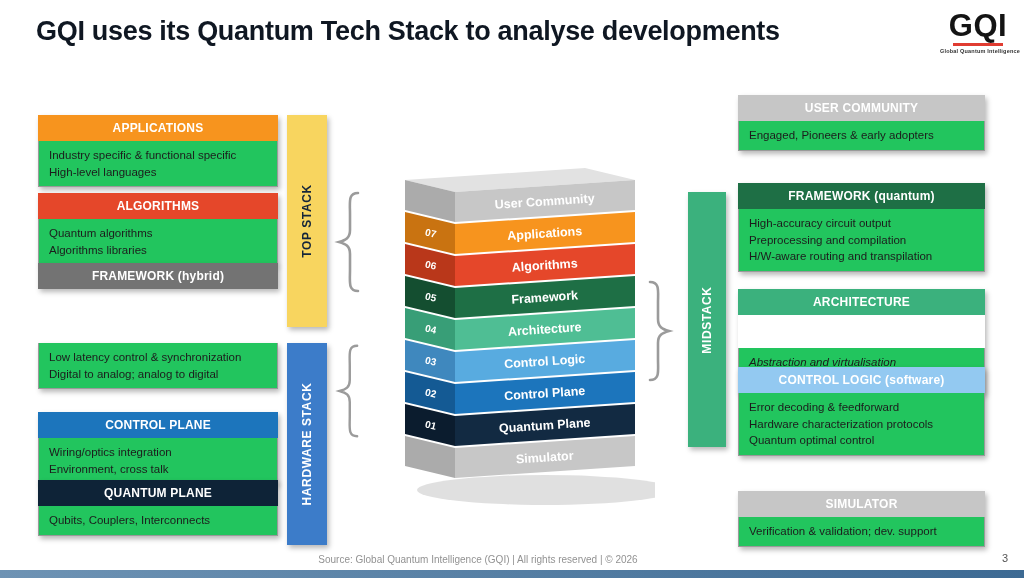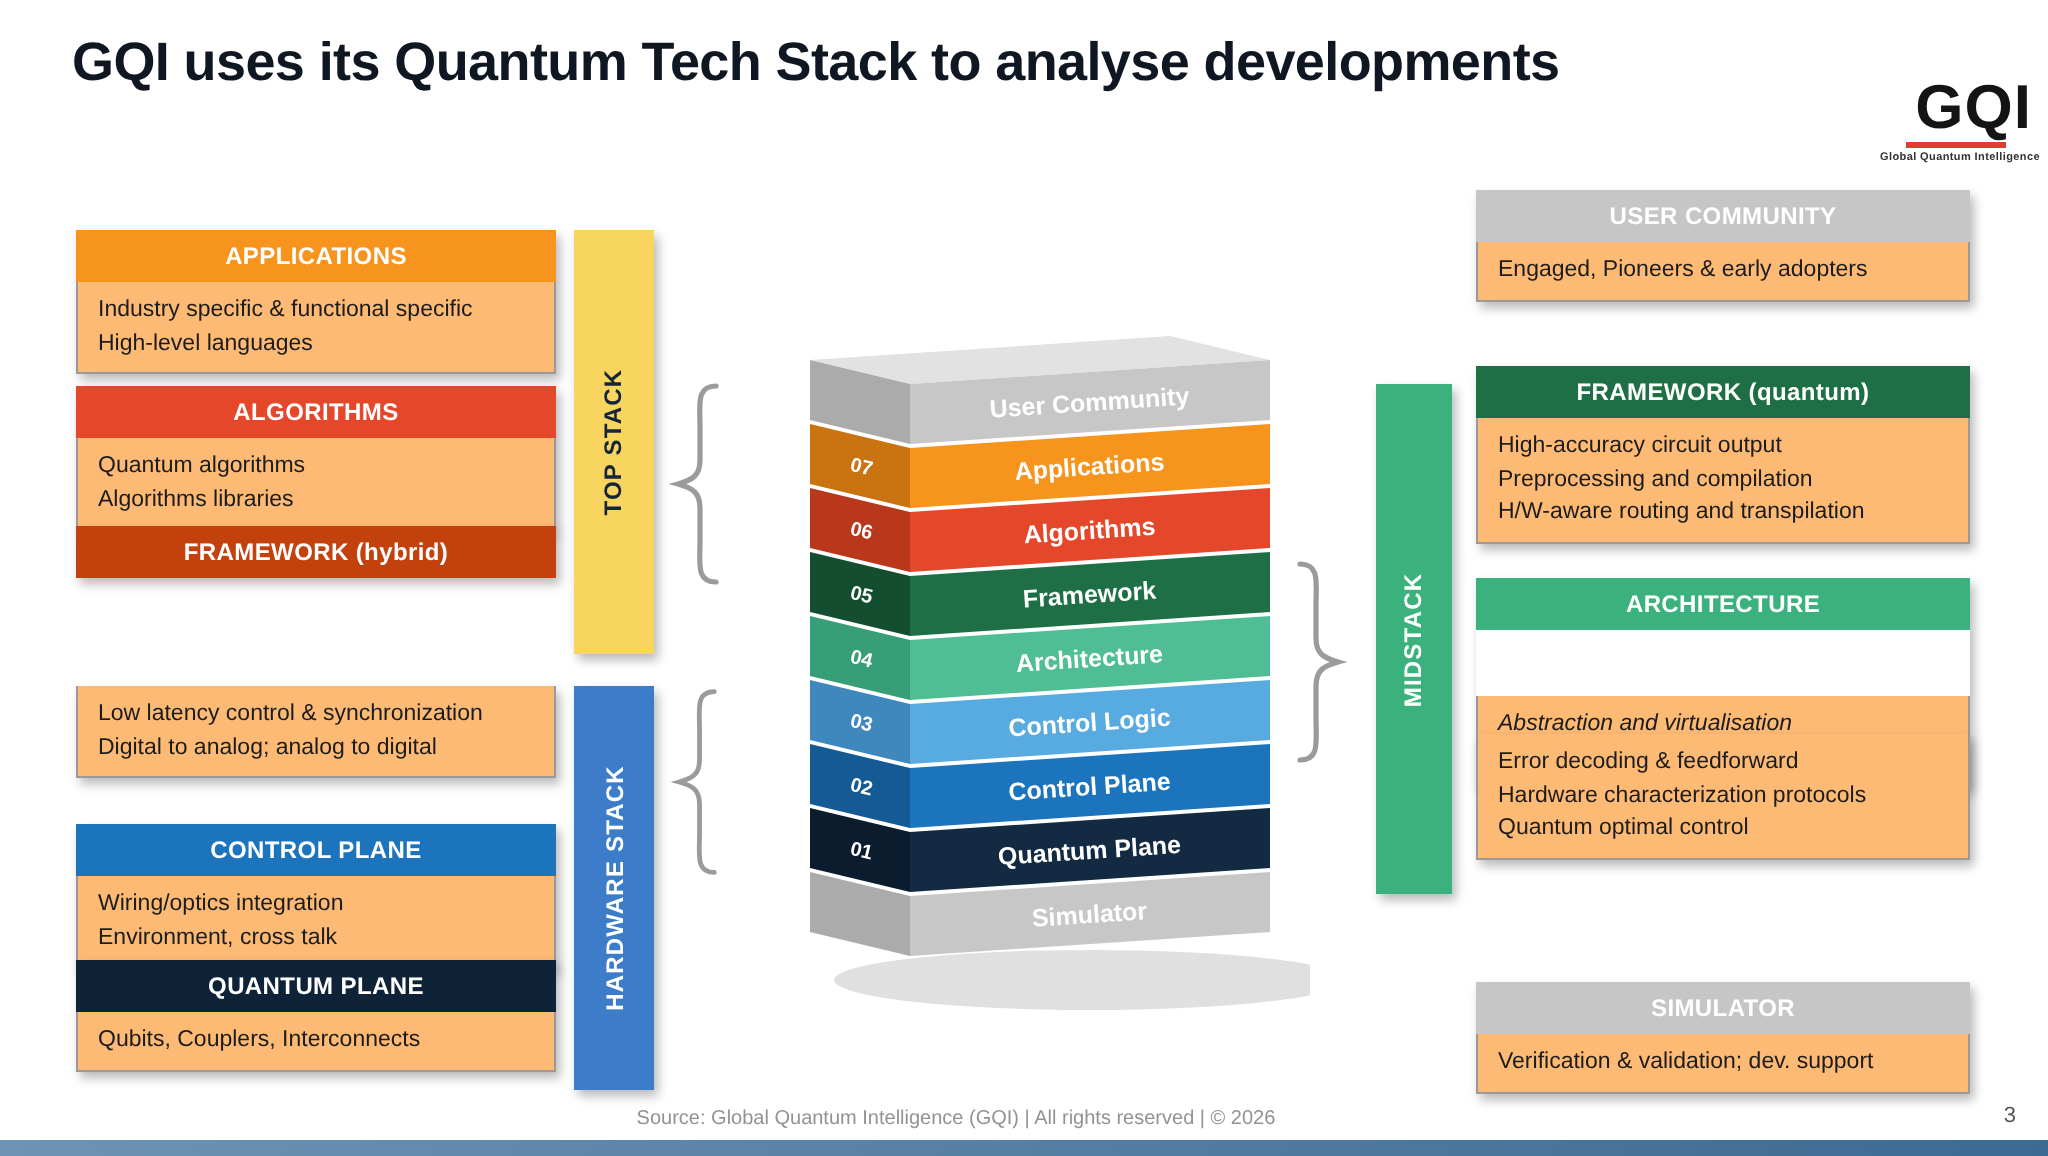--- a/index.html
+++ b/index.html
@@ -5,34 +5,34 @@
   * { margin:0; padding:0; box-sizing:border-box; }
   html,body { width:1024px; height:578px; }
   body {
     position:relative; background:#ffffff; overflow:hidden;
     font-family:"Liberation Sans", sans-serif;
   }
   .title {
     position:absolute; left:36px; top:16px;
     font-size:27px; font-weight:bold; color:#0f1722; letter-spacing:-0.3px;text-align:center;
   }
-  .logo { position:absolute; left:940px; top:10px; width:76px; text-align:right;margin-top:28px; }
+  .logo { position:absolute; left:940px; top:10px; width:76px; text-align:center; }
   .logo-text { font-size:31px; font-weight:900; color:#141414; line-height:1; letter-spacing:0.5px; }
   .logo-rule { height:3px; width:50px; background:#e03c31; margin:2px auto 2px auto; }
   .logo-caption { font-size:5.5px; font-weight:bold; color:#333; letter-spacing:0.2px; white-space:nowrap; }
 
   .box { position:absolute; box-shadow:2px 3px 5px rgba(0,0,0,0.28); background:#fff; }
   .left-box  { left:38px;  width:240px; }
   .right-box { left:738px; width:247px; }
   .box-header {
     color:#ffffff; font-weight:bold; font-size:12px; text-align:center;
     padding:6px 2px; letter-spacing:0.2px;
   }
   .box-body {
-    background:#fdba74; border:1px solid #9a9a9a; border-top:none;
+    background:#22c55e; border:1px solid #9a9a9a; border-top:none;
     font-size:11.5px; color:#1c1c1c; padding:6px 10px; line-height:1.45;
     white-space:pre-line; min-height:30px;
   }
   .italic .box-body, .box-body.italic { font-style:italic;margin-top:33px; }
 
   .vbar {
     position:absolute; width:40px; display:flex; align-items:center; justify-content:center;
     box-shadow:2px 3px 5px rgba(0,0,0,0.28);
   }
   .vbar span {
@@ -78,21 +78,21 @@
     <div class="box-header" style="background: rgb(247, 148, 30);">APPLICATIONS</div>
     <div class="box-body">Industry specific &amp; functional specific
 High-level languages</div>
   </div>
   <div class="box left-box" style="top:193px">
     <div class="box-header" style="background: rgb(229, 71, 42);">ALGORITHMS</div>
     <div class="box-body">Quantum algorithms
 Algorithms libraries</div>
   </div>
   <div class="box left-box" style="top:263px">
-    <div class="box-header" style="background: #c2410c;">FRAMEWORK (hybrid)</div>
+    <div class="box-header" style="background: #737373;">FRAMEWORK (hybrid)</div>
   </div>
   <div class="box left-box" style="top:343px">
     <div class="box-body">Low latency control &amp; synchronization
 Digital to analog; analog to digital</div>
   </div>
   <div class="box left-box" style="top:412px">
     <div class="box-header" style="background: rgb(28, 117, 188);">CONTROL PLANE</div>
     <div class="box-body">Wiring/optics integration
 Environment, cross talk</div>
   </div>
@@ -188,20 +188,21 @@
     <div class="box-body">High-accuracy circuit output
 Preprocessing and compilation
 H/W-aware routing and transpilation</div>
   </div>
   <div class="box right-box" style="top:289px">
     <div class="box-header" style="background: rgb(59, 177, 125);">ARCHITECTURE</div>
     <div class="box-body italic">Abstraction and virtualisation
 QEC layout and cycle</div>
   </div>
   <div class="box right-box" style="top:367px">
+    <div class="box-header" style="background: rgb(147, 201, 241);">CONTROL LOGIC (software)</div>
     <div class="box-body">Error decoding &amp; feedforward
 Hardware characterization protocols
 Quantum optimal control</div>
   </div>
   <div class="box right-box" style="top:491px">
     <div class="box-header" style="background: rgb(198, 198, 198);">SIMULATOR</div>
     <div class="box-body">Verification &amp; validation; dev. support</div>
   </div>
 
   <div class="source">Source: Global Quantum Intelligence (GQI) | All rights reserved | © 2026</div>

